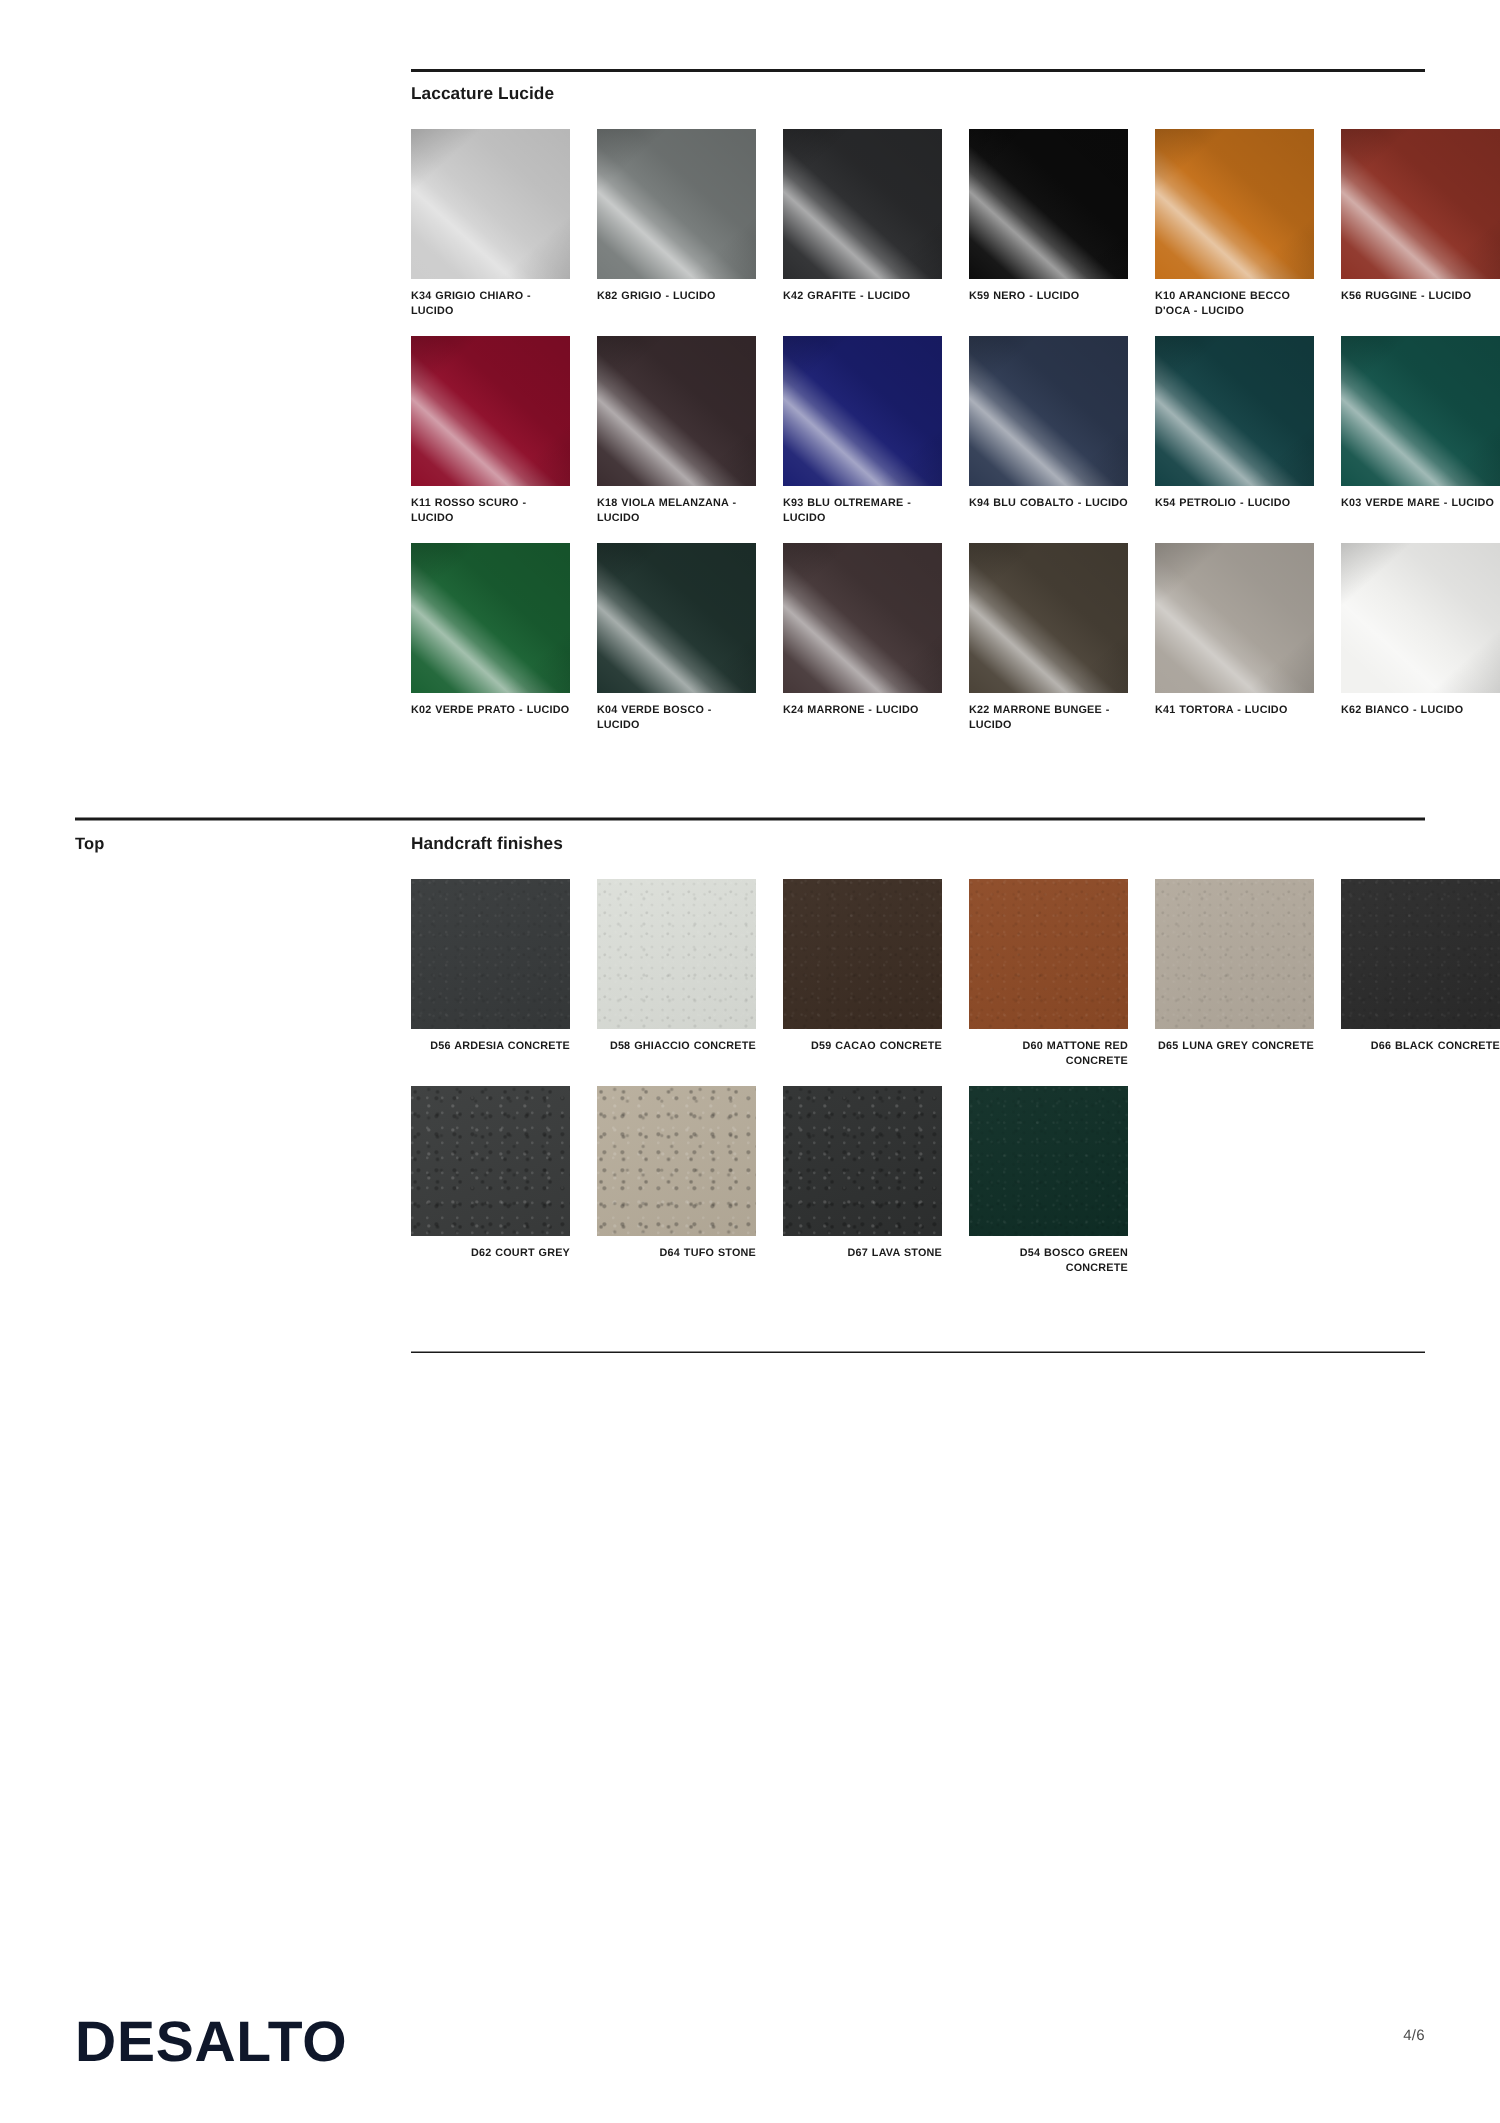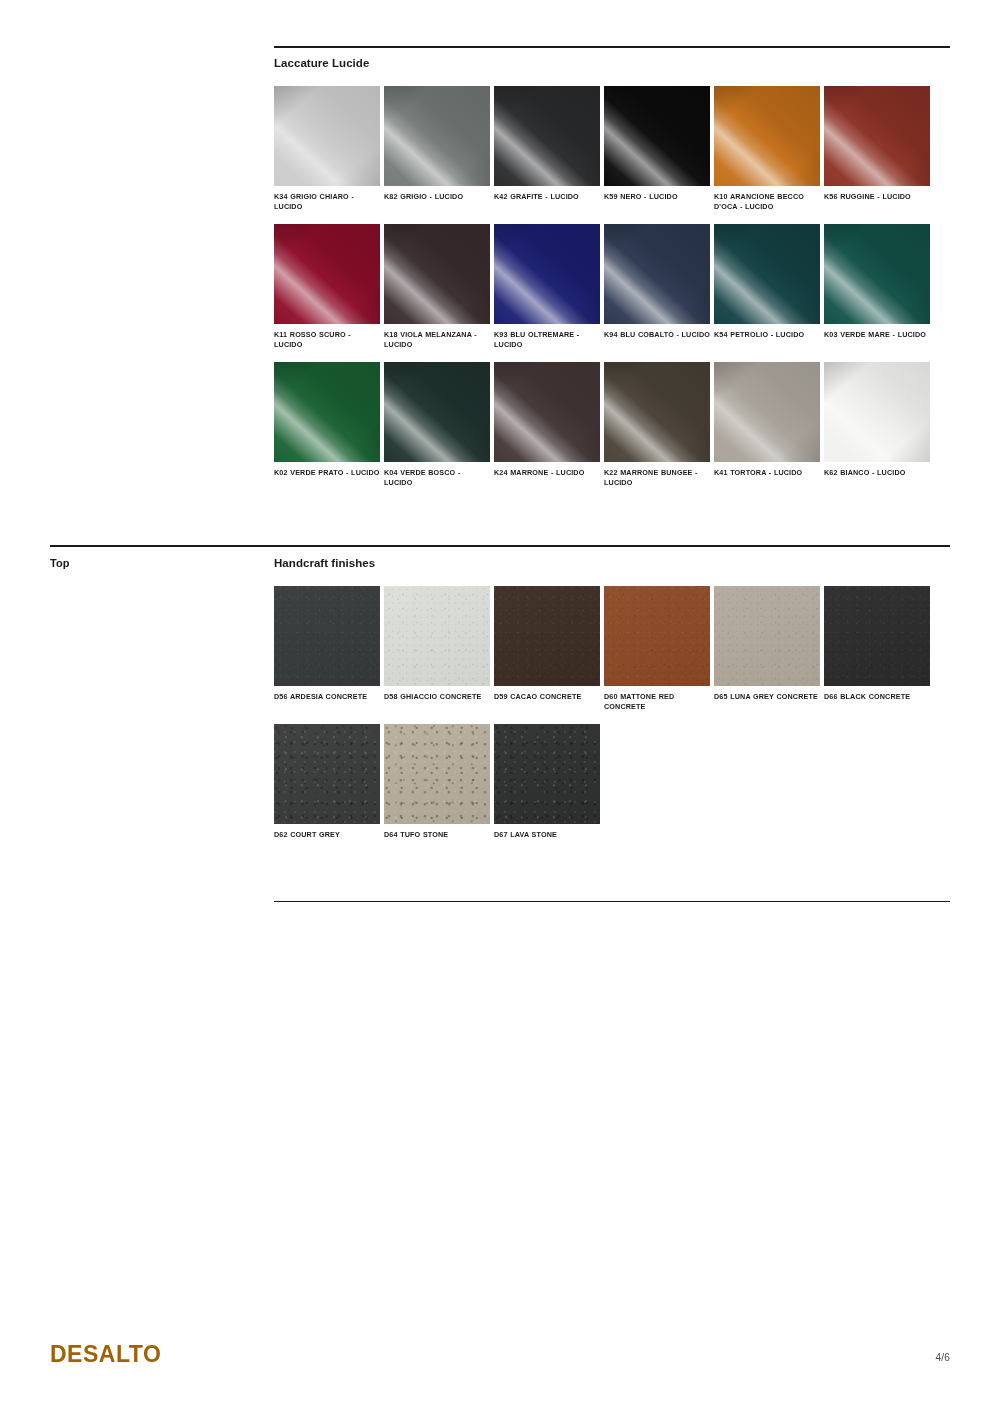--- a/index.html
+++ b/index.html
@@ -51,21 +51,21 @@
     text-align: right;
   }
 
   
   .grid {
     position: absolute;
     left: 274px;
     width: 676px;
     display: grid;
     grid-template-columns: repeat(6, 106px);
-    column-gap: 4px;
+    column-gap: 18px;
   }
   .swatch-cell {
     width: 106px;
     margin-bottom: 12px;
   }
   .swatch {
     width: 106px;
     height: 100px;
     position: relative;
     overflow: hidden;
@@ -161,24 +161,24 @@
       radial-gradient(circle at 8% 79%, rgba(255,255,255,0.13) 0.5px, transparent 1.3px);
     background-size: 15px 15px, 19px 19px, 12px 12px, 23px 23px, 16px 16px, 10px 10px;
     opacity: 1;
   }
 
   
   .footer-logo {
     position: absolute;
     left: 50px;
     top: 1341px;
-    font-size: 23px;
+    font-size: 38px;
     font-weight: bold;
     letter-spacing: 0.5px;
-    color: #a16207;
+    color: #0f172a;
     font-family: "Liberation Sans", sans-serif;
   }
   .footer-page {
     position: absolute;
     right: 50px;
     top: 1352px;
     font-size: 10px;
     color: #4a4a4a;
     letter-spacing: 0.2px;
     margin-left: 48px;
@@ -268,21 +268,21 @@
       <div class="swatch gloss light" style="background:#f2f2f0;"></div>
       <div class="swatch-caption">K62 BIANCO - LUCIDO</div>
     </div>
 
   </div>
 
   <div class="rule" style="left:50px; top:545px; width:900px;"></div>
   <div class="section-left-label" style="top:557px;">Top</div>
   <div class="section-title" style="top:557px;">Handcraft finishes</div>
 
-  <div class="grid" style="top:586px;">
+  <div class="grid" style="top:586px;text-align:right;">
 
     <div class="swatch-cell">
       <div class="swatch matte" style="background:#373a3b;"></div>
       <div class="swatch-caption">D56 ARDESIA CONCRETE</div>
     </div>
     <div class="swatch-cell">
       <div class="swatch matte" style="background:#dcdfd9;"></div>
       <div class="swatch-caption">D58 GHIACCIO CONCRETE</div>
     </div>
     <div class="swatch-cell">
@@ -307,20 +307,24 @@
       <div class="swatch-caption">D62 COURT GREY</div>
     </div>
     <div class="swatch-cell">
       <div class="swatch matte speckle" style="background:#b8ae9c;"></div>
       <div class="swatch-caption">D64 TUFO STONE</div>
     </div>
     <div class="swatch-cell">
       <div class="swatch matte speckle" style="background:#2e3030;"></div>
       <div class="swatch-caption">D67 LAVA STONE</div>
     </div>
+    <div class="swatch-cell">
+      <div class="swatch matte" style="background:#0f2e26;"></div>
+      <div class="swatch-caption">D54 BOSCO GREEN CONCRETE</div>
+    </div>
 
   </div>
 
   <div class="rule-thin" style="left:274px; top:901px; width:676px;"></div>
 
   <div class="footer-logo">DESALTO</div>
   <div class="footer-page">4/6</div>
 
 </div>
 

